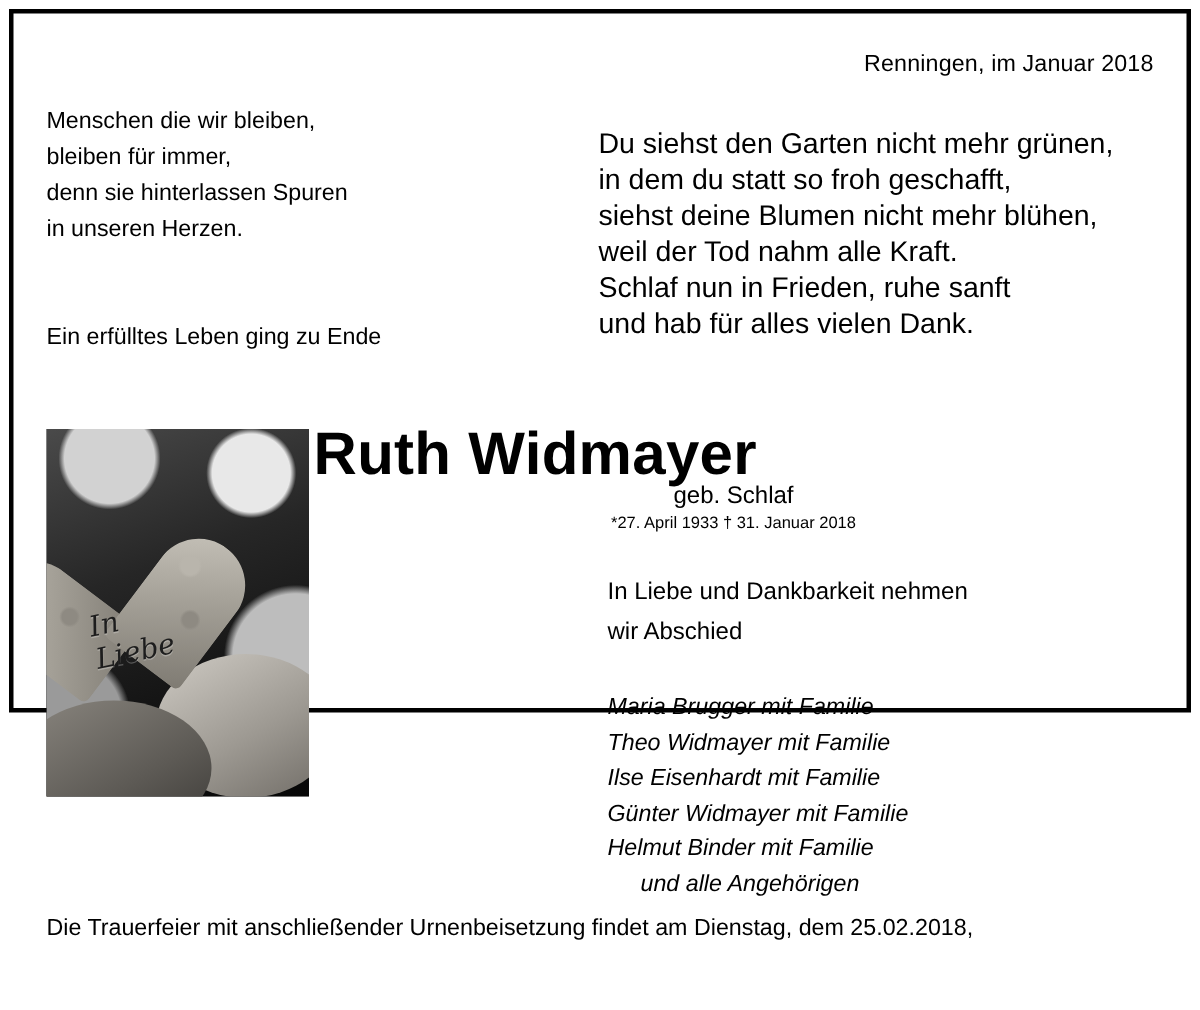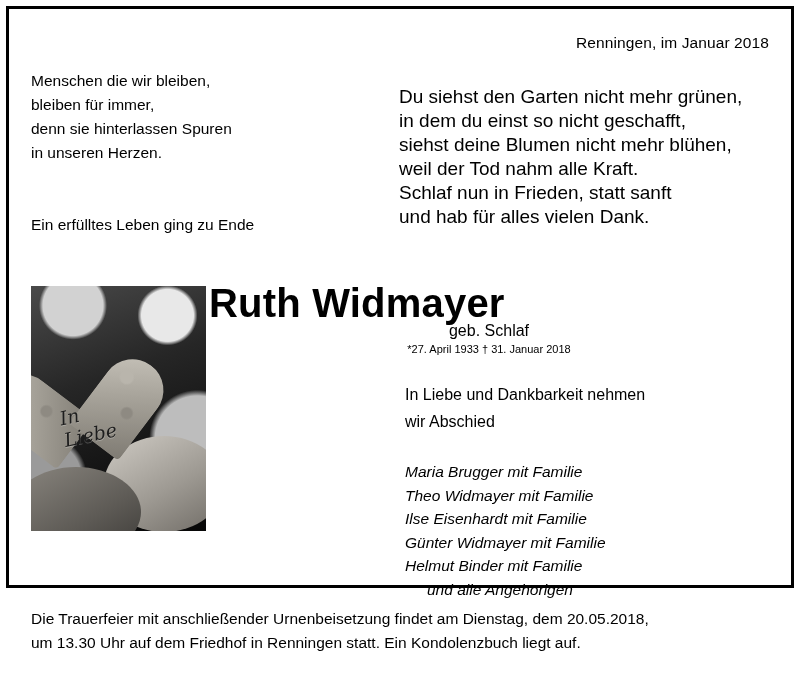--- a/index.html
+++ b/index.html
@@ -17,21 +17,21 @@
     height: 673px;
     background: #ffffff;
     box-sizing: border-box;
     overflow: hidden;
   }
   .frame {
     position: absolute;
     left: 6px;
     top: 6px;
     width: 788px;
-    height: 582px;
+    height: 469px;
     border: 3px solid #000000;
     box-sizing: border-box;
     background: #ffffff;
   }
   .inner {
     position: absolute;
     left: 0;
     top: 0;
     right: 0;
     bottom: 0;
@@ -223,24 +223,24 @@
 
       <div class="verse-left">
         <div class="verse-line">Menschen die wir bleiben,</div>
         <div class="verse-line">bleiben für immer,</div>
         <div class="verse-line">denn sie hinterlassen Spuren</div>
         <div class="verse-line">in unseren Herzen.</div>
       </div>
 
       <div class="verse-right">
         <div class="verse-line">Du siehst den Garten nicht mehr grünen,</div>
-        <div class="verse-line">in dem du einst so nicht geschafft,</div>
+        <div class="verse-line">in dem du statt so froh geschafft,</div>
         <div class="verse-line">siehst deine Blumen nicht mehr blühen,</div>
         <div class="verse-line">weil der Tod nahm alle Kraft.</div>
-        <div class="verse-line">Schlaf nun in Frieden, statt sanft</div>
+        <div class="verse-line">Schlaf nun in Frieden, ruhe sanft</div>
         <div class="verse-line">und hab für alles vielen Dank.</div>
       </div>
 
       <div class="lead-line">Ein erfülltes Leben ging zu Ende</div>
 
       <div class="photo">
         <div class="bg"></div>
         <div class="pebble-a"></div>
         <div class="heart"></div>
         <div class="heart-text">
@@ -262,19 +262,18 @@
       <div class="mourners">
         <div class="m-line">Maria Brugger mit Familie</div>
         <div class="m-line">Theo Widmayer mit Familie</div>
         <div class="m-line">Ilse Eisenhardt mit Familie</div>
         <div class="m-line">Günter Widmayer mit Familie</div>
         <div class="m-line">Helmut Binder mit Familie</div>
         <div class="m-line indent">und alle Angehörigen</div>
       </div>
 
       <div class="footer">
-        <div>Die Trauerfeier mit anschließender Urnenbeisetzung findet am Dienstag, dem 20.05.2018,</div>
-        <div>um 13.30 Uhr auf dem Friedhof in Renningen statt. Ein Kondolenzbuch liegt auf.</div>
+        <div>Die Trauerfeier mit anschließender Urnenbeisetzung findet am Dienstag, dem 25.02.2018,</div>
       </div>
 
     </div>
   </div>
 </div>
 
 </body></html>

